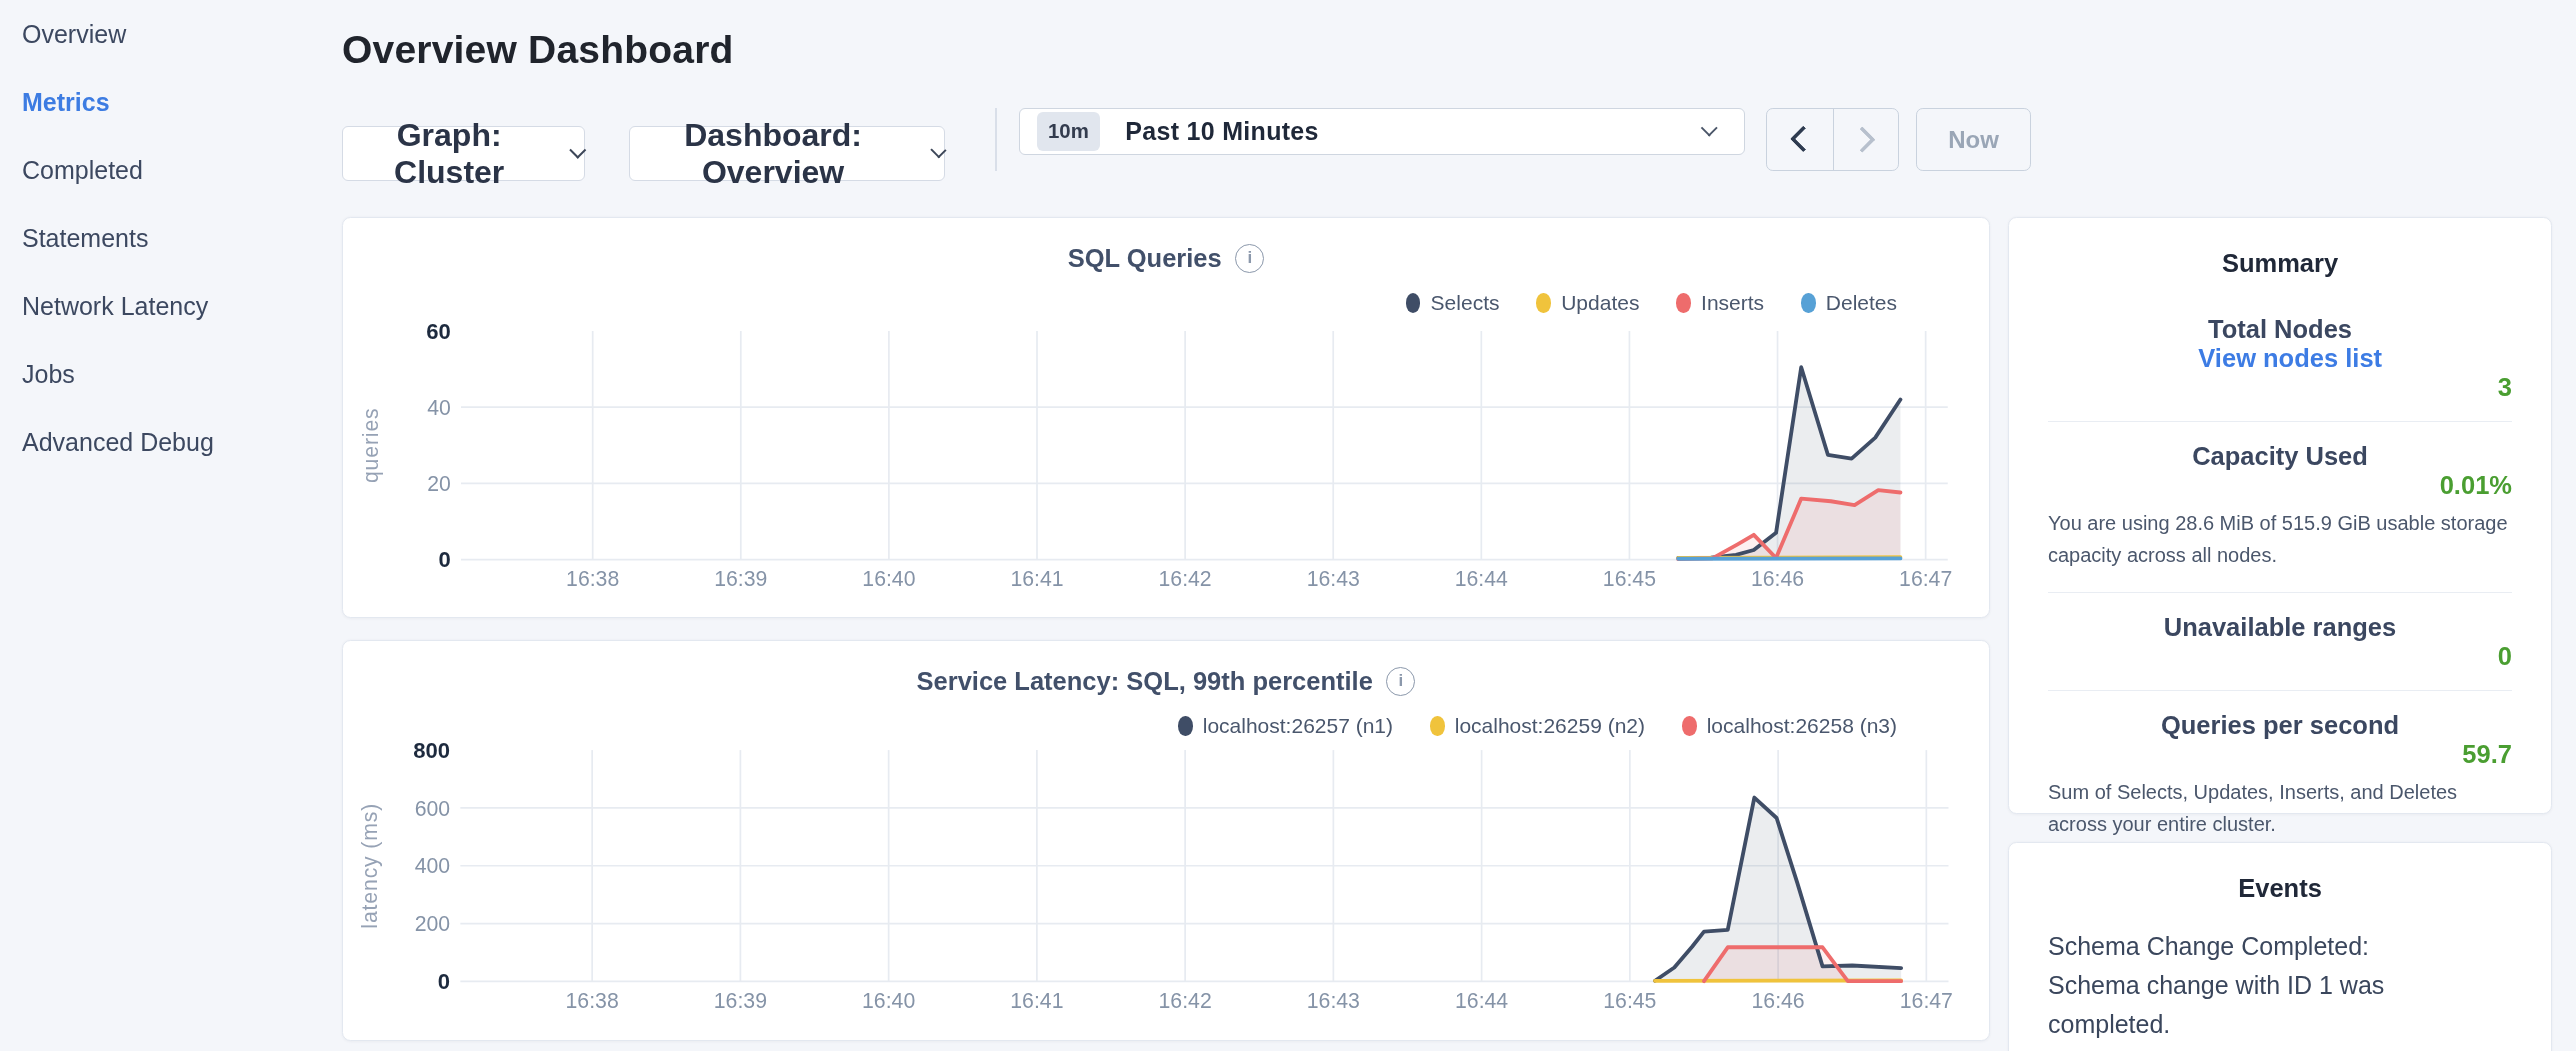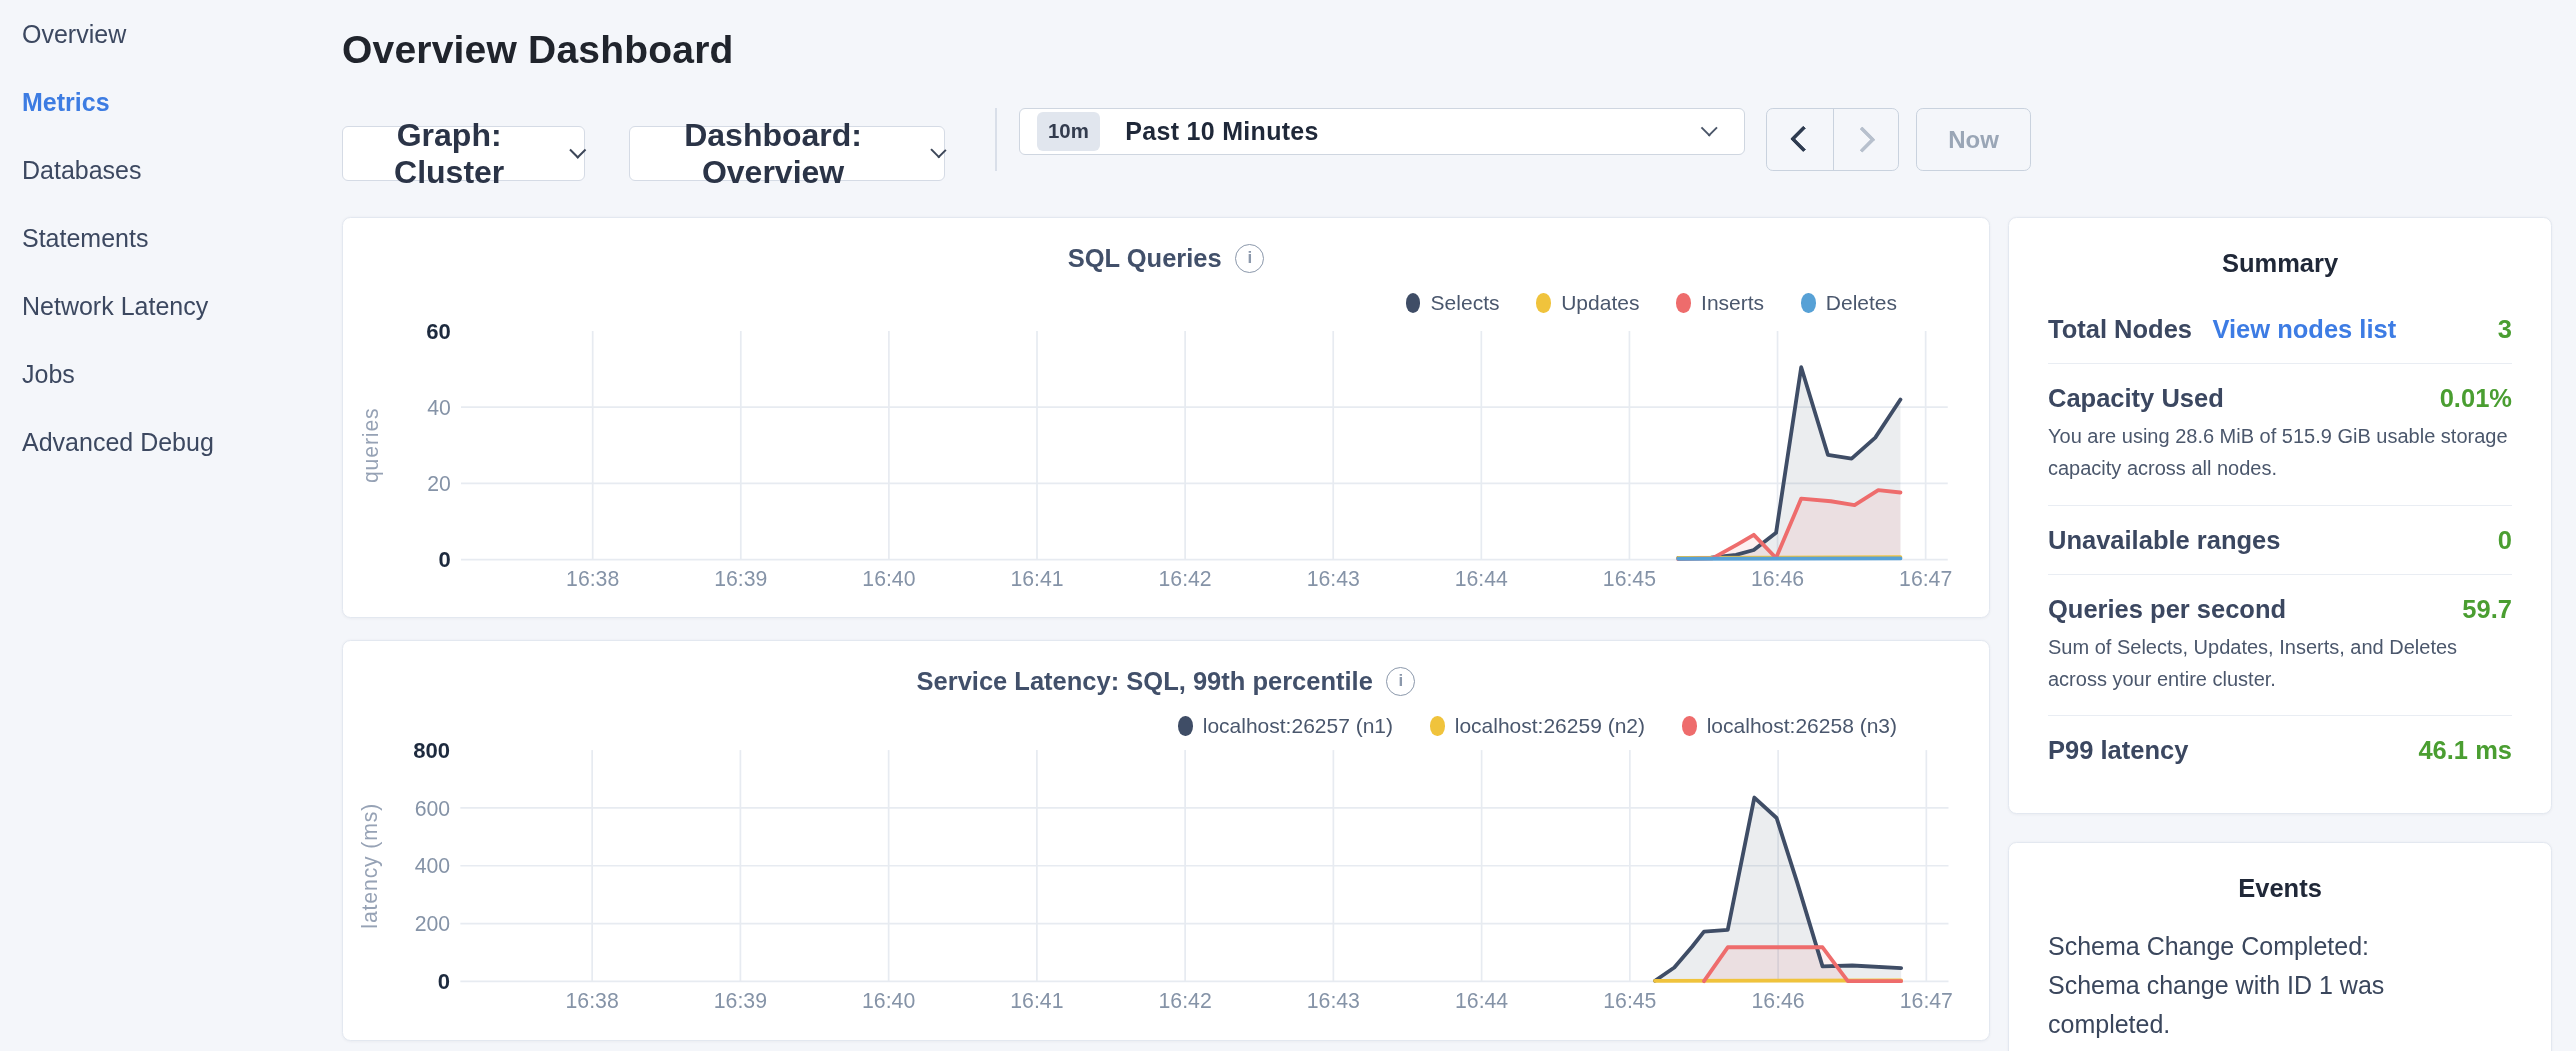--- a/index.html
+++ b/index.html
@@ -53,39 +53,39 @@
   .plot text{font-family:"Liberation Sans",sans-serif;}
   .ytick{fill:#8593a7;font-size:25px;}
   .ytick.strong{fill:#1d2a3e;font-weight:700;font-size:26px;}
   .xtick{fill:#8593a7;font-size:25px;}
   .ytitle{fill:#96a2b5;font-size:25px;text-anchor:middle;letter-spacing:1px;}
   
   #summary-card{left:2008px;top:217px;width:544px;height:597px;padding:0 39px;}
   #events-card{left:2008px;top:842px;width:544px;height:281px;padding:0 39px;}
   .panel-title{margin:31px 0 0;text-align:center;font-size:25.5px;font-weight:700;color:#202838;}
   #summary-rows{margin-top:17px;}
-  .srow{display:flex;align-items:center;padding:20.4px 0 18.7px;}
+  .srow{display:flex;align-items:center;padding:20.4px 0 18.7px;flex-direction:column;}
   .slabel{font-size:25.5px;font-weight:700;color:#3b4760;white-space:nowrap;}
   .slink{font-size:25.5px;font-weight:700;color:#3d7ce4;margin-left:20.4px;cursor:pointer;white-space:nowrap;}
   .svalue{margin-left:auto;font-size:25.5px;font-weight:700;color:#4a9e31;white-space:nowrap;}
   .ssub{margin:-12px 0 20.4px;font-size:20px;line-height:32px;color:#4b576c;}
   .hr{border-top:1.7px solid #e9edf3;}
   .event-text{margin:24px 0 0;font-size:25px;line-height:39px;color:#3a465c;width:417px;}
   .event-date{margin-top:12px;font-size:21px;color:#5d6a82;}
 </style>
 </head>
 <body>
 
 <div id="app">
 
   <nav class="sidebar">
     <div id="sidebar-items">
         <div class="nav-item">Overview</div>
         <div class="nav-item active">Metrics</div>
-        <div class="nav-item">Databases</div>
+        <div class="nav-item">Completed</div>
         <div class="nav-item">Statements</div>
         <div class="nav-item">Network Latency</div>
         <div class="nav-item">Jobs</div>
         <div class="nav-item">Advanced Debug</div>
       </div>
   </nav>
 
   <h1 class="page-title">Overview Dashboard</h1>
 
   <button class="dd" id="graph-dd">

